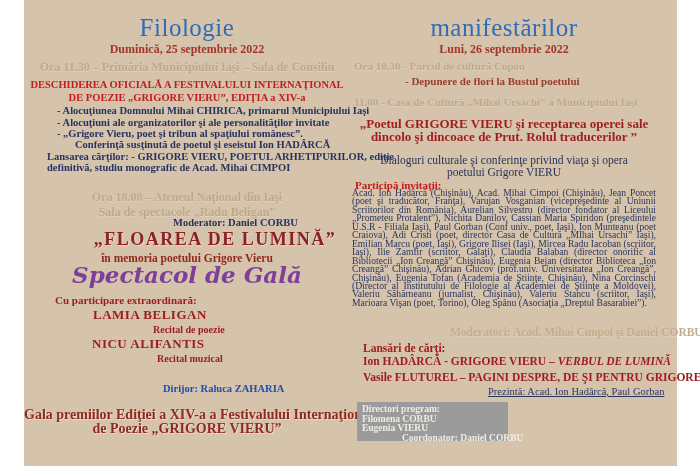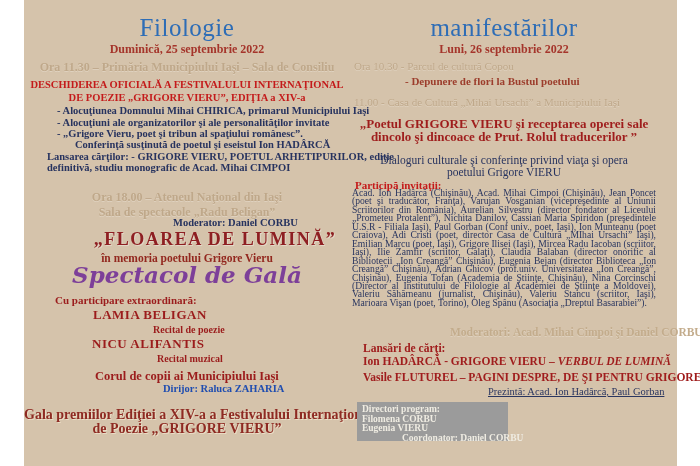--- a/index.html
+++ b/index.html
@@ -8,21 +8,21 @@
   #sheet{position:absolute;left:24px;top:0;width:653px;height:466px;background:#d5c3ab;}
   .col{position:absolute;top:0;}
   #col-left{left:0;width:326px;height:466px;}
   #col-right{left:328px;width:304px;height:466px;}
   .abs{position:absolute;white-space:nowrap;}
   .wrap{white-space:normal;}
   .c{text-align:center;width:100%;left:0;}
   .page-title{font-size:25px;color:#2e6db6;font-weight:400;letter-spacing:0.5px;}
   .date{font-size:12px;font-weight:bold;color:#a5352b;}
   .venue{font-size:12px;font-weight:bold;color:#bfa88a;text-shadow:0 1px 0 rgba(255,255,255,0.25);}
-  .venue-sm{font-size:11px;font-weight:normal;color:#bfa88a;text-shadow:0 1px 0 rgba(255,255,255,0.25);}
+  .venue-sm{font-size:11px;font-weight:bold;color:#bfa88a;text-shadow:0 1px 0 rgba(255,255,255,0.25);}
   .red-caps{font-size:10.5px;font-weight:bold;color:#c41b1b;line-height:12.5px;}
   .navy{font-size:10.5px;font-weight:bold;color:#27335f;}
   .navy-n{font-size:11.5px;color:#27335f;}
   .show-title{font-size:18px;font-weight:bold;color:#8e1f22;letter-spacing:1.5px;text-shadow:1px 1px 0 rgba(255,255,255,0.35);padding-left:28px;}
   .show-sub{font-size:11.5px;font-weight:bold;color:#93281f;}
   .script{font-size:23px;font-style:italic;font-weight:bold;color:#7d3f99;font-family:"DejaVu Serif", serif;}
   .crimson{font-size:11px;font-weight:bold;color:#9b1c1c;}
   .artist{font-size:13px;font-weight:bold;color:#9b1c1c;letter-spacing:0.5px;}
   .role{font-size:10px;font-weight:bold;color:#9b1c1c;}
   .choir{font-size:12.5px;font-weight:bold;color:#9b1c1c;}
@@ -73,21 +73,20 @@
 
       <div class="abs c show-title" style="top:229px;">„FLOAREA DE LUMINĂ”</div>
       <div class="abs c show-sub" style="top:252px;">în memoria poetului Grigore Vieru</div>
       <div class="abs c script" style="top:261px;">Spectacol de Gală</div>
 
       <div class="abs crimson" style="top:294px;left:31px;">Cu participare extraordinară:</div>
       <div class="abs artist" style="top:307px;left:69px;">LAMIA BELIGAN</div>
       <div class="abs role" style="top:324px;left:129px;">Recital de poezie</div>
       <div class="abs artist" style="top:336px;left:68px;">NICU ALIFANTIS</div>
       <div class="abs role" style="top:353px;left:133px;">Recital muzical</div>
-      <div class="abs choir" style="top:369px;left:71px;">Corul de copii ai Municipiului Iaşi</div>
       <div class="abs blue-b" style="top:383px;left:139px;">Dirijor: Raluca ZAHARIA</div>
 
       <div class="abs c gala" style="top:408px;">
         <div>Gala premiilor Ediţiei a XIV-a a Festivalului Internaţional</div>
         <div>de Poezie  „GRIGORE  VIERU”</div>
       </div>
     </div>
 
     <div id="col-right" class="col">
       <div class="abs c page-title" style="top:14px;">manifestărilor</div>

